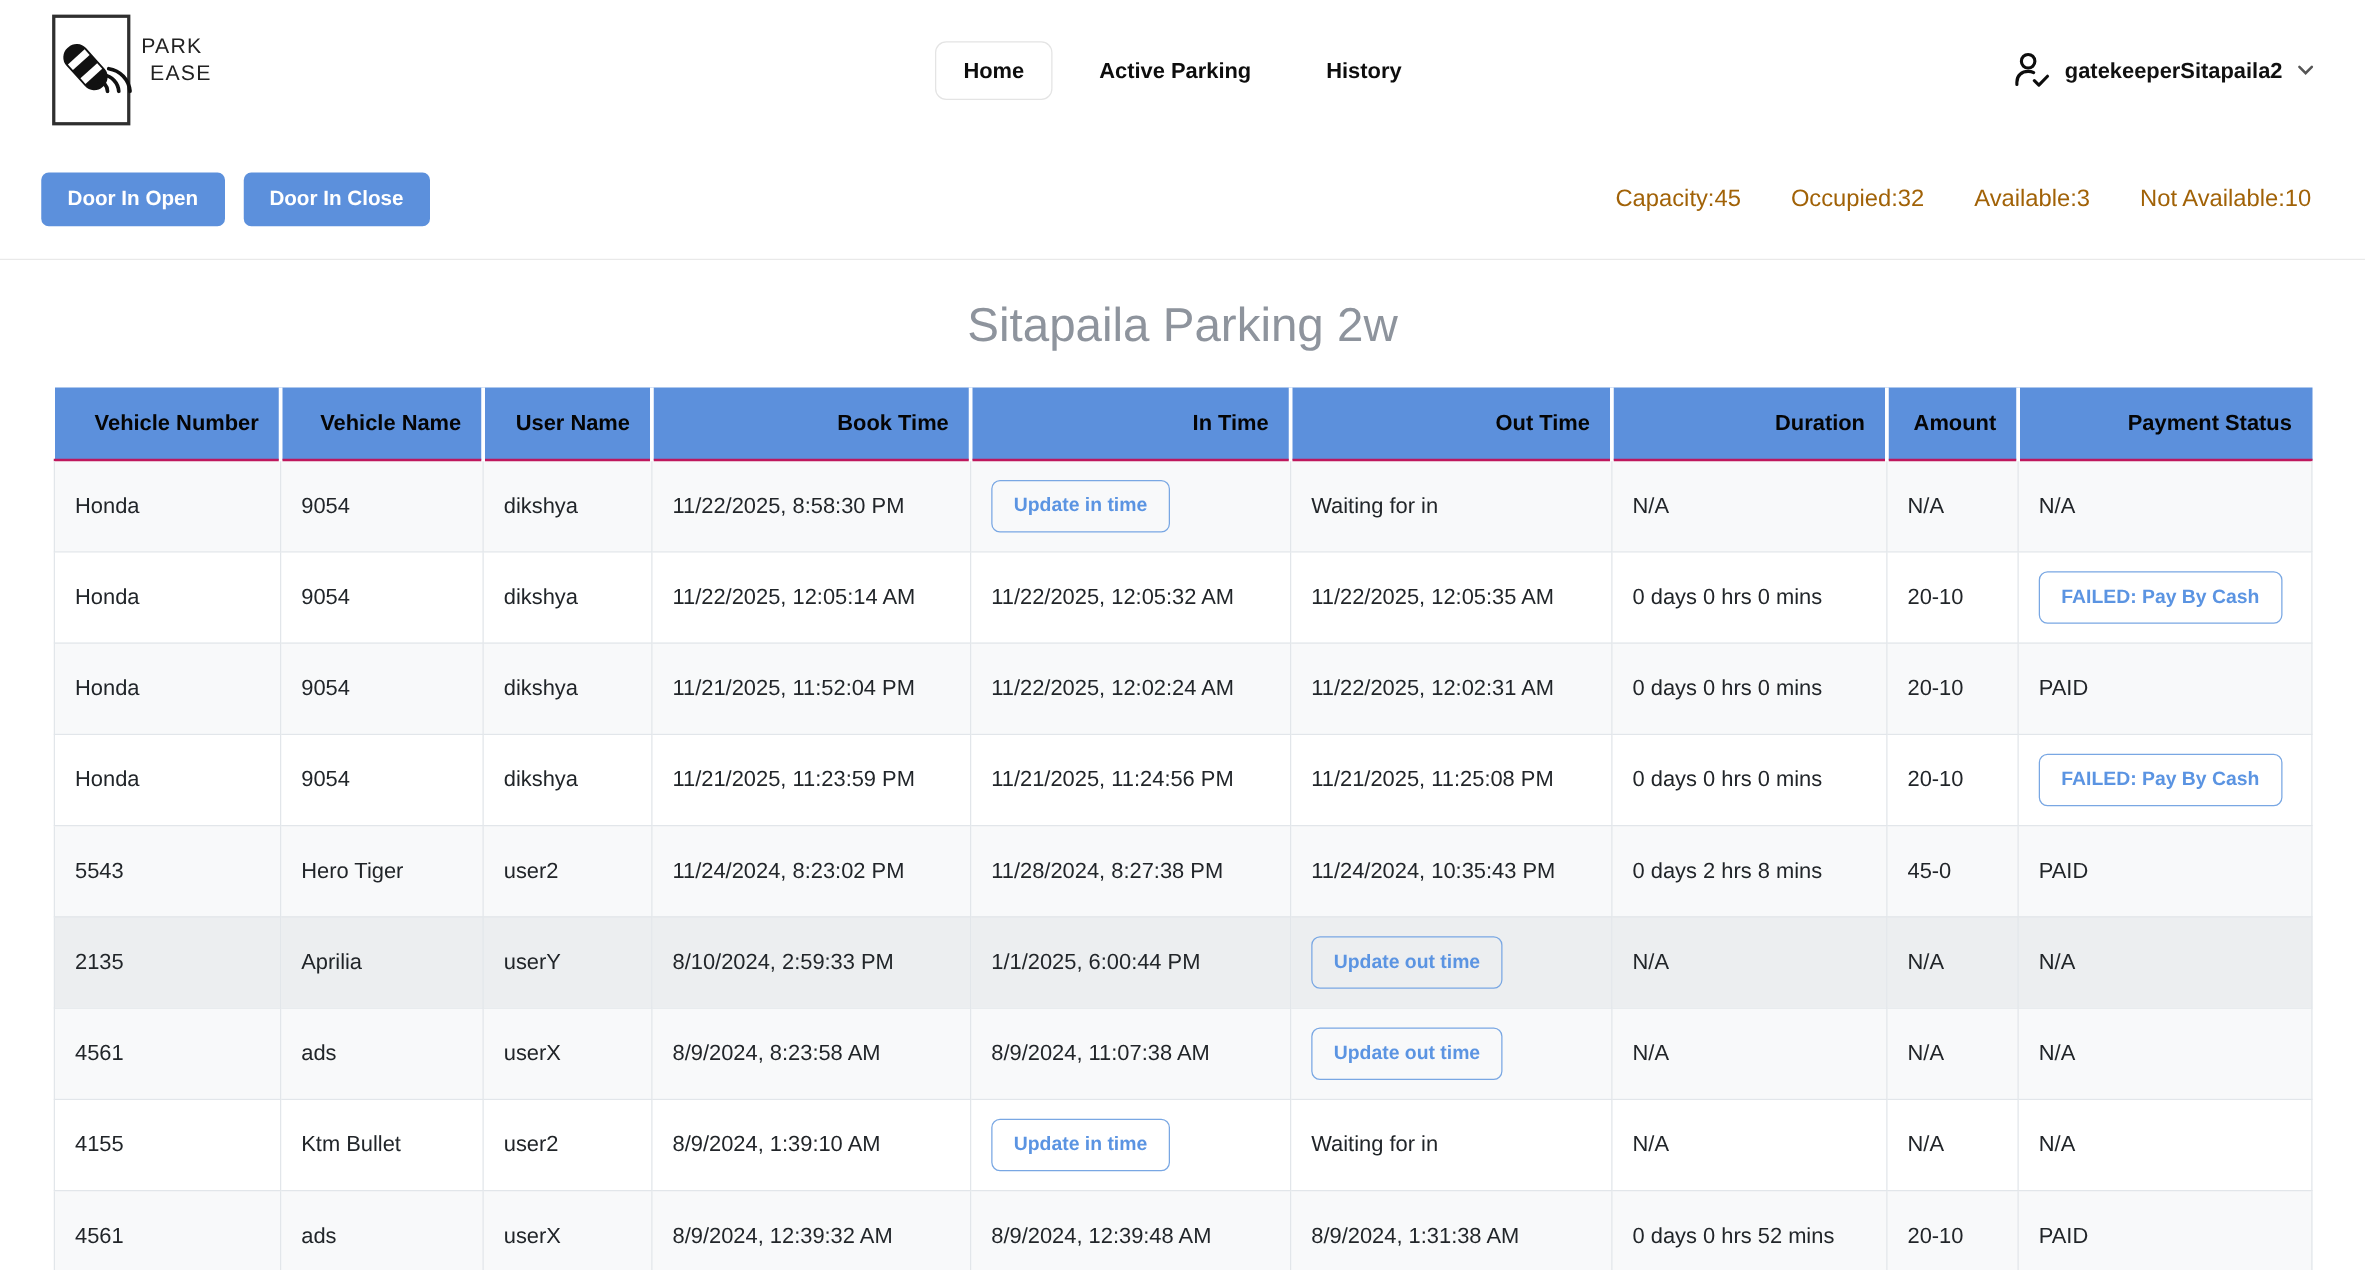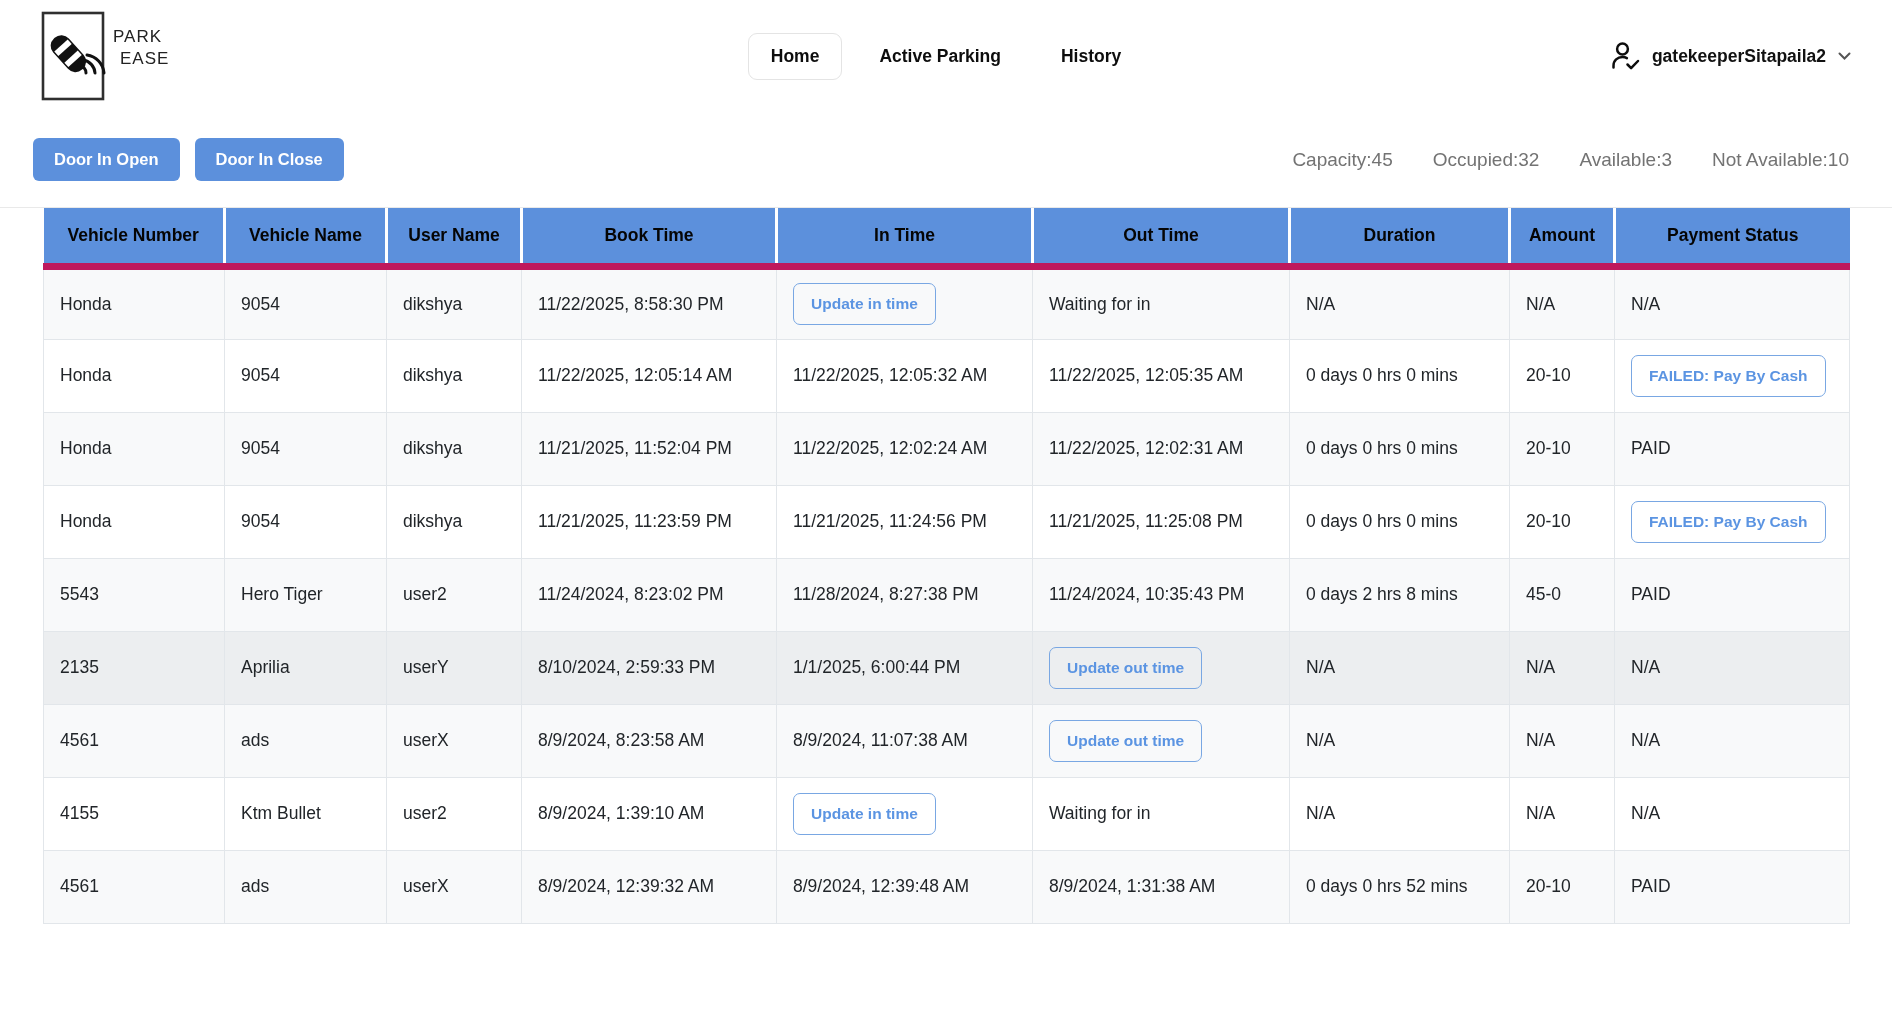--- a/index.html
+++ b/index.html
@@ -23,35 +23,35 @@
   .user { justify-self:end; display:flex; align-items:center; gap:11px; cursor:pointer; }
   .user-name { font-size:17.5px; font-weight:700; color:#111; }
 
   
   .controlbar { display:flex; justify-content:space-between; align-items:center;
     height:96px; padding:0 43px 0 33px; border-bottom:1px solid #e9e9e9; }
   .btn-group { display:flex; gap:15px;justify-content:center; }
   .solid-btn { background:#5c90dc; color:#fff; border:none; border-radius:6px;
     height:43px; padding:0 21px; font-size:16.5px; font-weight:700;
     font-family:inherit; cursor:pointer; }
-  .stats { display:flex; gap:40px; font-size:19px; color:#737373; }
+  .stats { display:flex; gap:40px; font-size:19px; color:#a16207; }
 
   
   .page-title { text-align:center; font-size:38px; font-weight:400;
     color:#8e949d; margin:32px 0 27px; }
 
   
   table { border-collapse:collapse; table-layout:fixed; width:1806px;
     margin:0 auto 0 43px; }
   col.c1{width:181px} col.c2{width:162px} col.c3{width:135px} col.c4{width:255px}
   col.c5{width:256px} col.c6{width:257px} col.c7{width:220px} col.c8{width:105px}
   col.c9{width:235px}
-  th { background:#5c90dc; color:#050505; text-align:center; font-size:17.5px;
+  th { background:#5c90dc; color:#050505; text-align:right; font-size:17.5px;
     font-weight:700; padding:0 16px; height:58px;
-    border-right:3px solid #fff; border-bottom:7px solid #be185d; }
+    border-right:3px solid #fff; border-bottom:2px solid #be185d; }
   th:last-child { border-right:none;margin-left:32px; }
   td { font-size:17.5px; color:#212529; padding:0 16px; height:73px;
     vertical-align:middle; border:1px solid #e2e6ea; background:#fff; }
   tbody tr:nth-child(odd) td { background:#f8f9fa; }
   tbody tr.highlight td { background:#eceef0; }
 
   .outline-btn { background:transparent; border:1px solid #79a7e3; color:#5b94e2;
     border-radius:7px; padding:11px 17px; font-size:15.5px; font-weight:700;
     font-family:inherit; cursor:pointer; white-space:nowrap; }
 </style>
@@ -105,20 +105,21 @@
   </div>
   <div class="stats">
     <span>Capacity:45</span>
     <span>Occupied:32</span>
     <span>Available:3</span>
     <span>Not Available:10</span>
   </div>
 </div>
 
 <main>
+  <h1 class="page-title">Sitapaila Parking 2w</h1>
 
   <table>
     <colgroup>
       <col class="c1">
         <col class="c2">
         <col class="c3">
         <col class="c4">
         <col class="c5">
       <col class="c6">
         <col class="c7">

